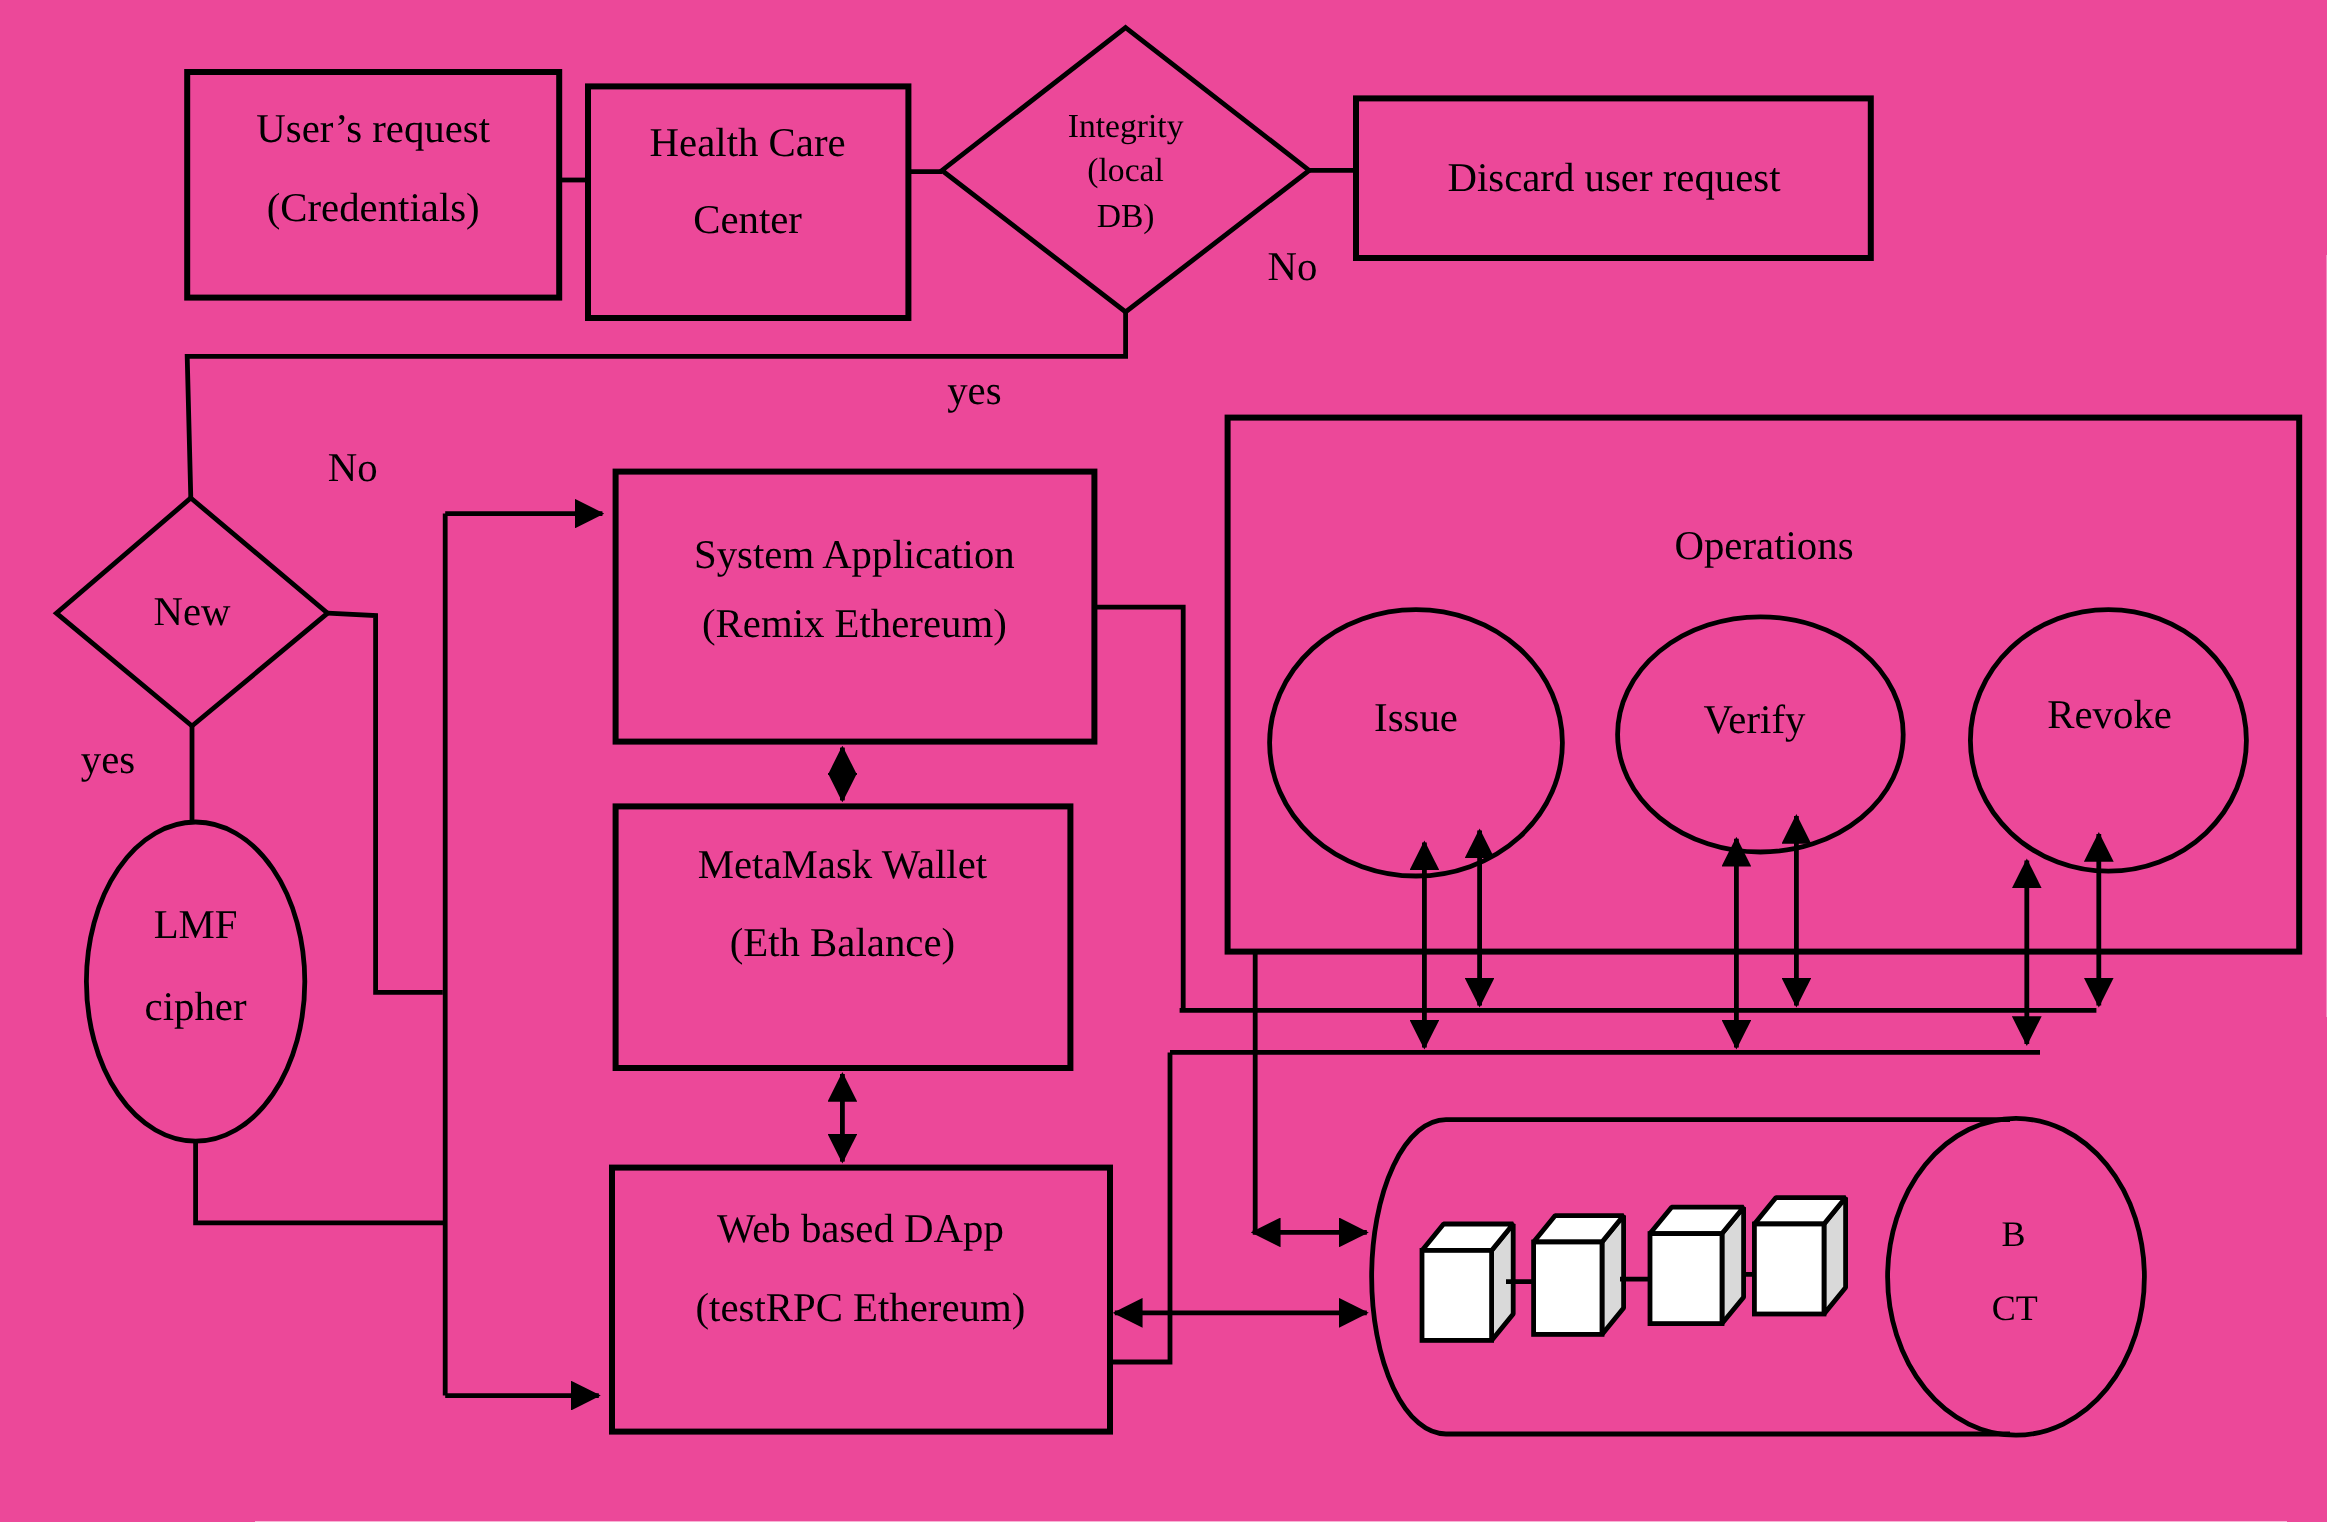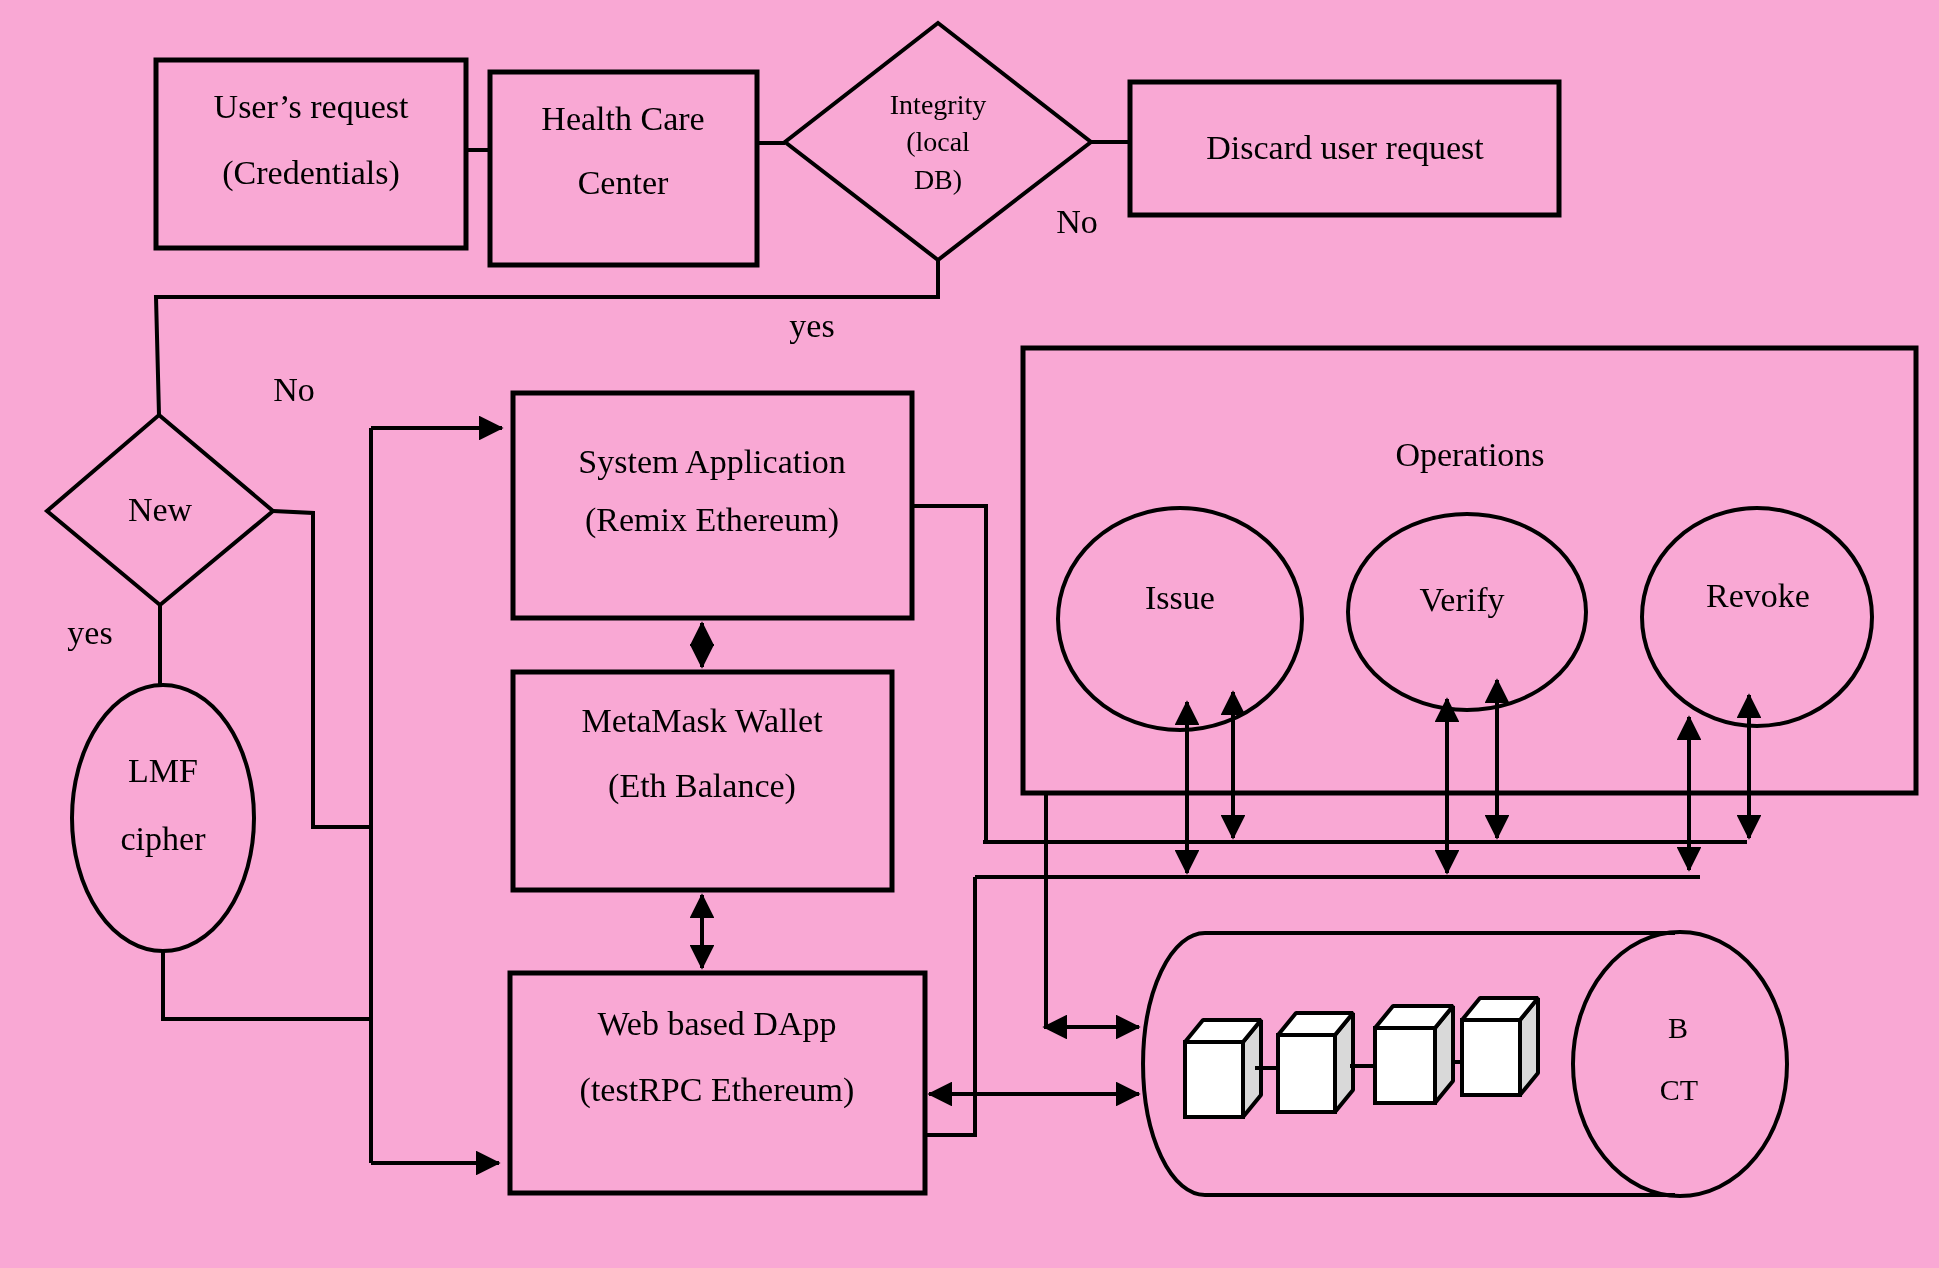--- a/index.html
+++ b/index.html
@@ -7,21 +7,21 @@
     padding: 0;
     background: #ffffff;
     width: 1939px;
     height: 1268px;
     overflow: hidden;
   }
   .diagram-wrap {
     width: 1939px;
     height: 1268px;
     position: relative;
-    background: #f9a8d4;
+    background: #ec4899;
     text-decoration: underline;
   }
   svg {
     display: block;
     font-family: "Liberation Serif", "DejaVu Serif", serif;
   }
   .shape {
     fill: none;
     stroke: #000000;
   }

